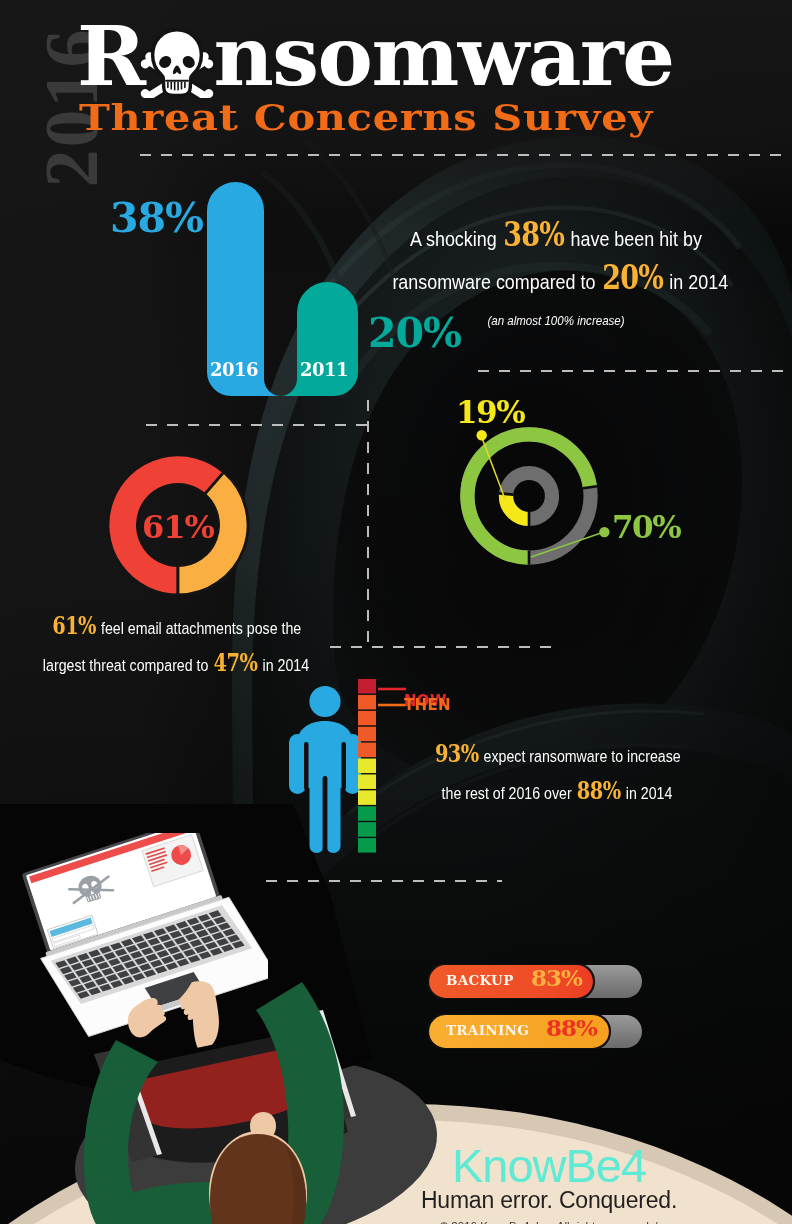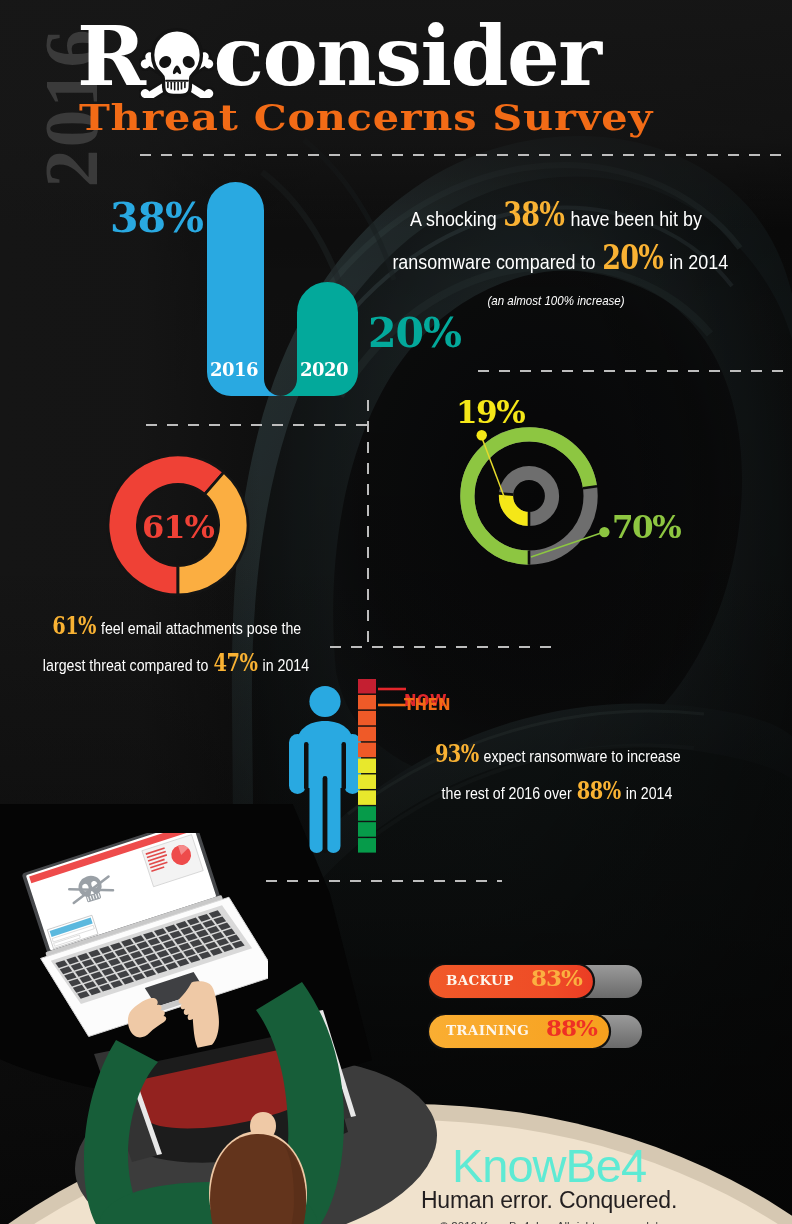--- a/index.html
+++ b/index.html
@@ -20,21 +20,21 @@
   .body-txt{font-family:"Liberation Sans",sans-serif;color:#ffffff;font-size:16.8px;}
   .big-pct{font-family:"DejaVu Serif",serif;font-weight:bold;color:#F9B233;font-size:24.3px;
      letter-spacing:-0.7px;display:inline-block;transform:scaleX(0.945);}
   .stat-block .line{white-space:nowrap;line-height:34px;transform:scaleX(0.845);transform-origin:center center;}
   .stat-block{position:absolute;text-align:center;}
   .stat-block .note{font-style:italic;font-size:13.4px;color:#ffffff;font-family:"Liberation Sans",sans-serif;line-height:26px;}
   
   .s1 .body-txt{font-size:20.8px;}
   .s1 .big-pct{font-size:33px;letter-spacing:-1px;transform:scaleX(0.95);}
   .s1 .line{transform:scaleX(0.861);line-height:37px;}
-  .s1{left:366px;top:196px;width:380px;}
+  .s1{left:366px;top:216px;width:380px;}
   
   .sect1-bars{position:absolute;left:207px;top:182px;}
   .sect1-bars{height:214px;width:160px;}
   .bar-lbl-abs{position:absolute;color:#ffffff;font-family:"DejaVu Serif",serif;font-weight:bold;
      font-size:18px;letter-spacing:-0.5px;}
   .pct38{position:absolute;left:110px;top:194px;font-family:"DejaVu Serif",serif;font-weight:bold;
      font-size:41px;color:#29A9E1;letter-spacing:-1px;}
   .pct20{position:absolute;left:368px;top:309px;font-family:"DejaVu Serif",serif;font-weight:bold;
      font-size:41px;color:#03A99B;letter-spacing:-1px;}
   
@@ -201,33 +201,33 @@
         <g fill="#131313">
           <rect x="27.3" y="91.2" width="2.7" height="11" rx="1.2"></rect>
           <rect x="33.0" y="91.2" width="2.7" height="13.4" rx="1.2"></rect>
           <rect x="38.7" y="91.2" width="2.7" height="14.8" rx="1.2"></rect>
           <rect x="44.5" y="91.2" width="2.7" height="14.8" rx="1.2"></rect>
           <rect x="50.2" y="91.2" width="2.7" height="13.4" rx="1.2"></rect>
           <rect x="55.9" y="91.2" width="2.7" height="11" rx="1.2"></rect>
         </g>
       </g>
     </svg>
-    <span class="t-b">consider</span>
+    <span class="t-b">nsomware</span>
   </div>
 
   <div class="subtitle">Threat Concerns Survey</div>
 
   <div class="dash-h" style="left:140px;top:154px;width:644px;"></div>
 
   <svg class="sect1-bars" width="160" height="214" viewBox="0 0 160 214">
     <path fill="#29A9E1" d="M28.5,0 A28.5,28.5 0 0 1 57,28.5 L57,197 A17,17 0 0 0 74,214 L24,214 A24,24 0 0 1 0,190 L0,28.5 A28.5,28.5 0 0 1 28.5,0 Z"></path>
     <path fill="#03A99B" d="M120.5,100 A30.5,30.5 0 0 1 151,130.5 L151,190 A24,24 0 0 1 127,214 L73,214 A17,17 0 0 0 90,197 L90,130.5 A30.5,30.5 0 0 1 120.5,100 Z"></path>
   </svg>
   <div class="bar-lbl-abs" style="left:210px;top:359px;">2016</div>
-  <div class="bar-lbl-abs" style="left:300px;top:359px;">2020</div>
+  <div class="bar-lbl-abs" style="left:300px;top:359px;">2011</div>
   <div class="pct38">38%</div>
   <div class="pct20">20%</div>
 
   <div class="stat-block s1">
     <div class="line">
       <span class="body-txt">A shocking </span><span class="big-pct">38%</span><span class="body-txt"> have been hit by</span>
     </div>
     <div class="line">
       <span class="body-txt">ransomware compared to </span><span class="big-pct">20%</span><span class="body-txt"> in 2014</span>
     </div>

